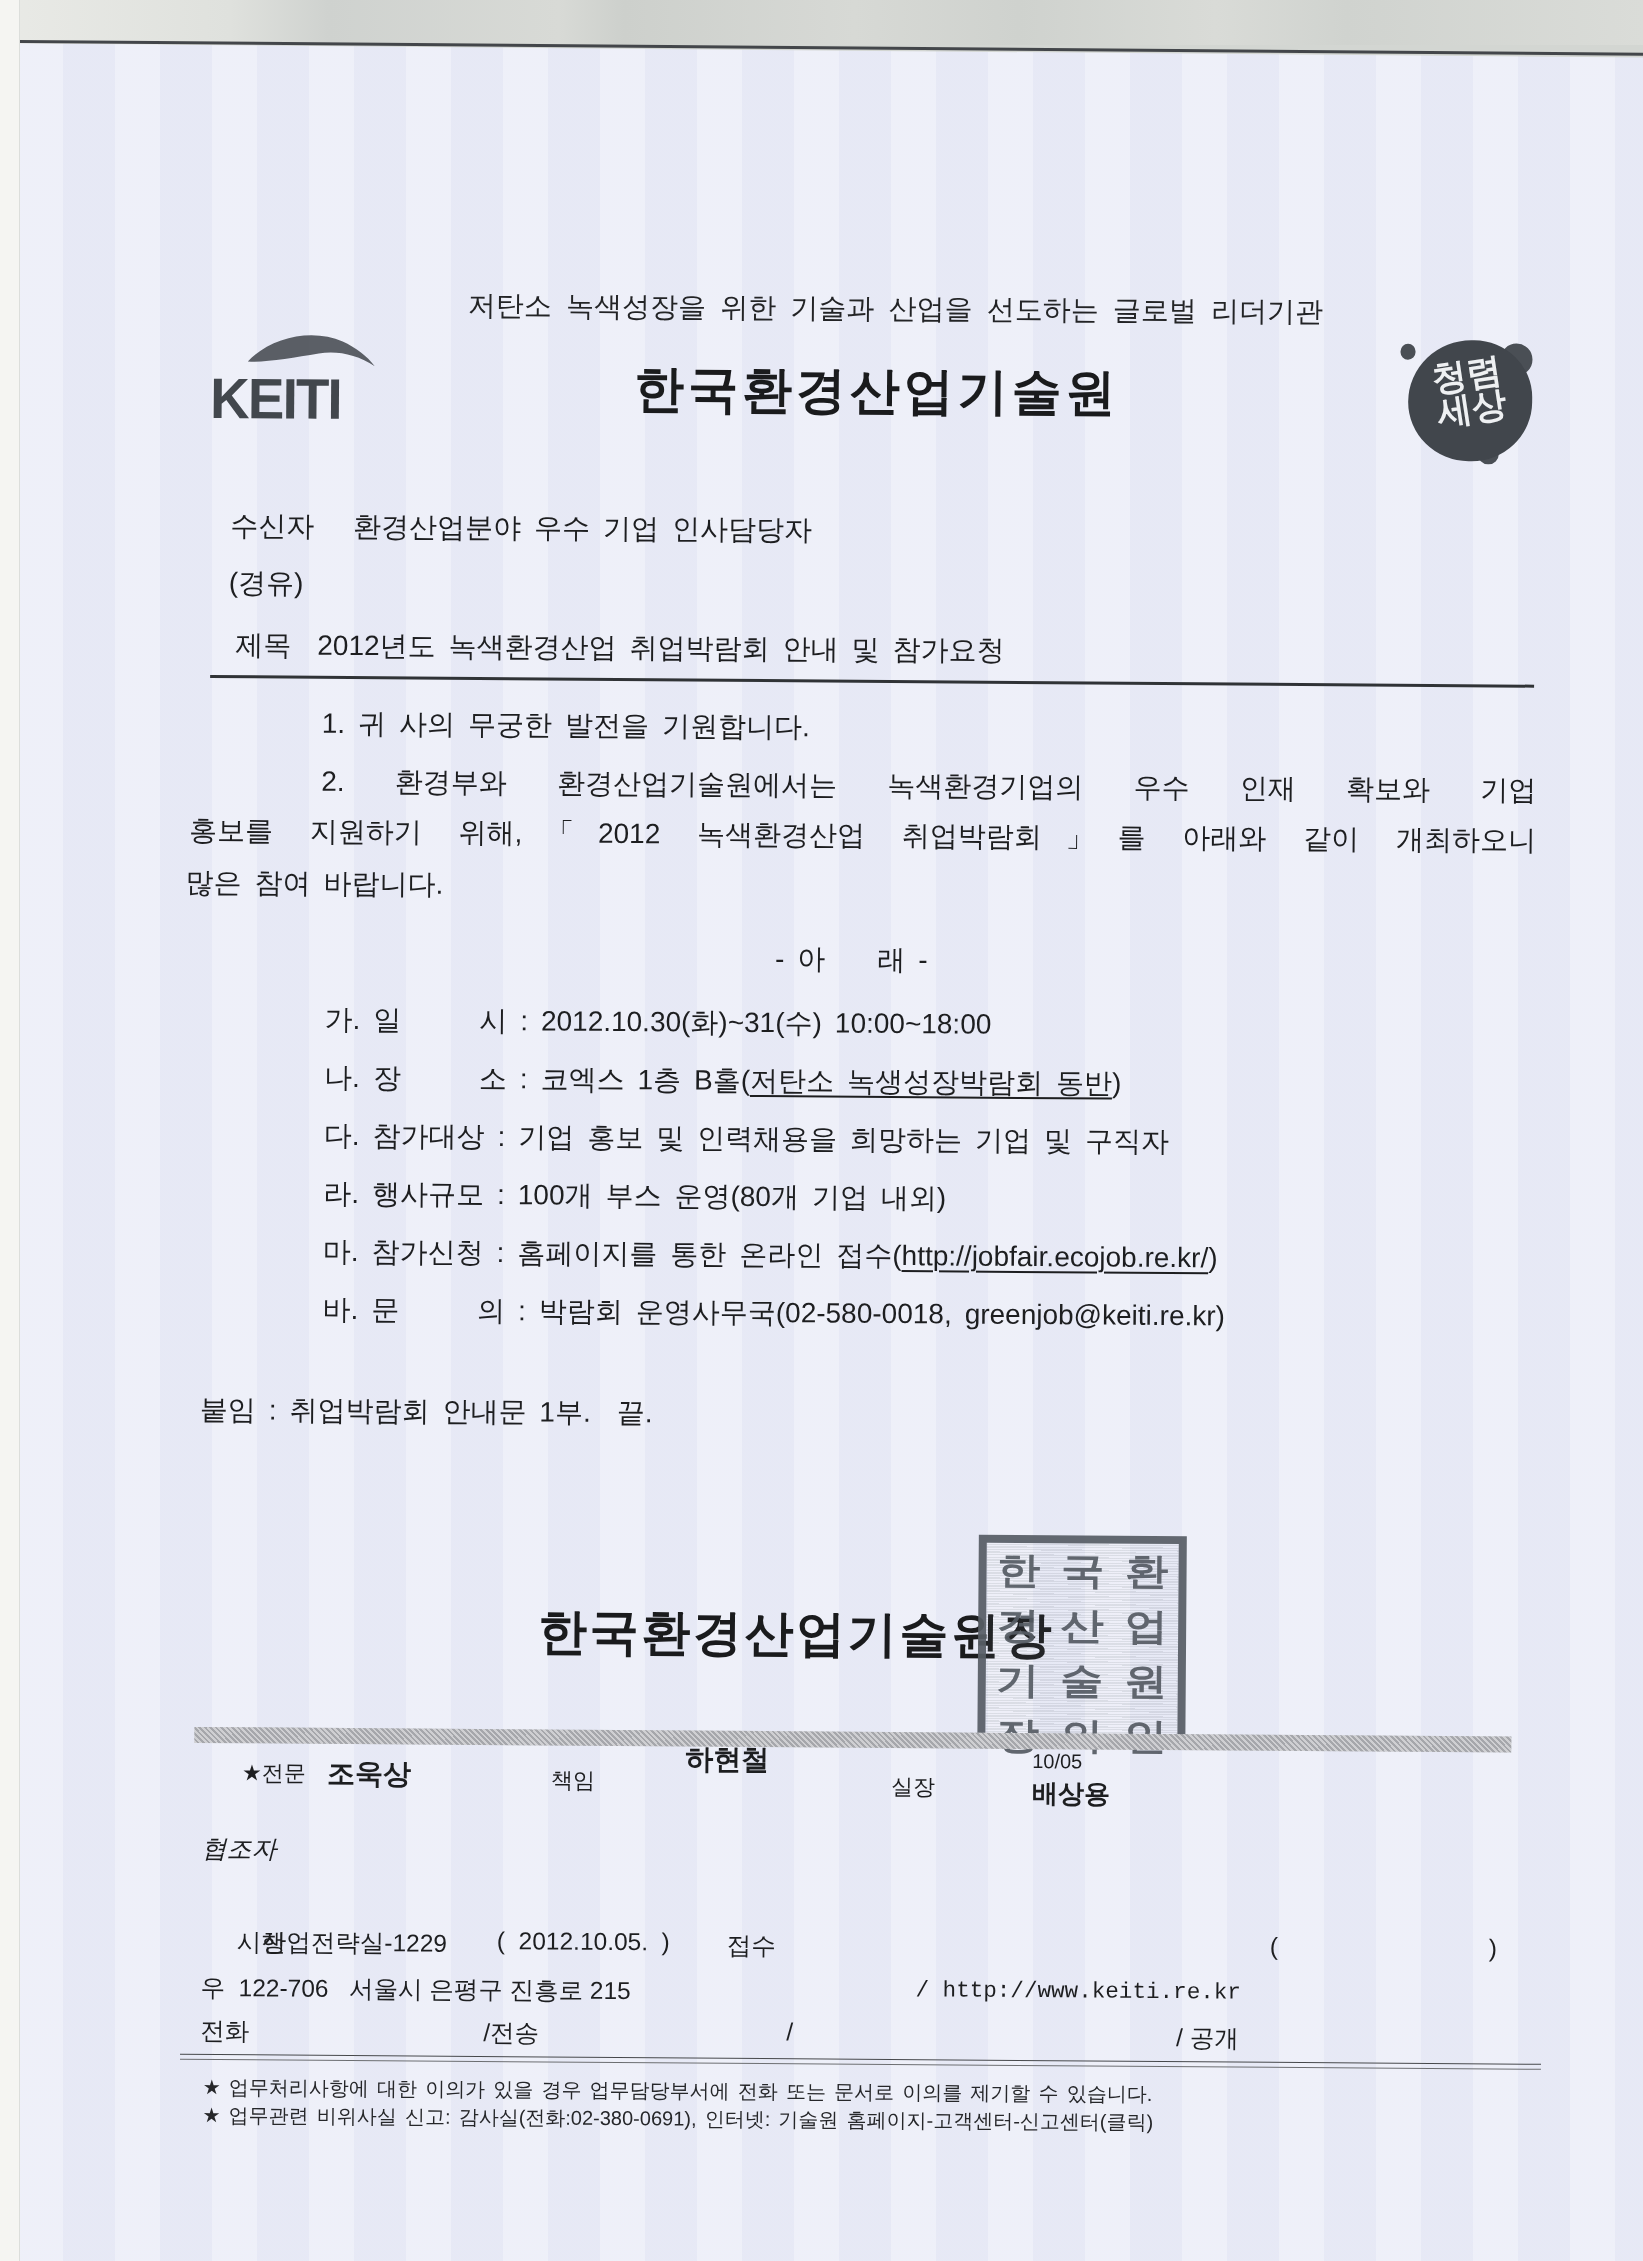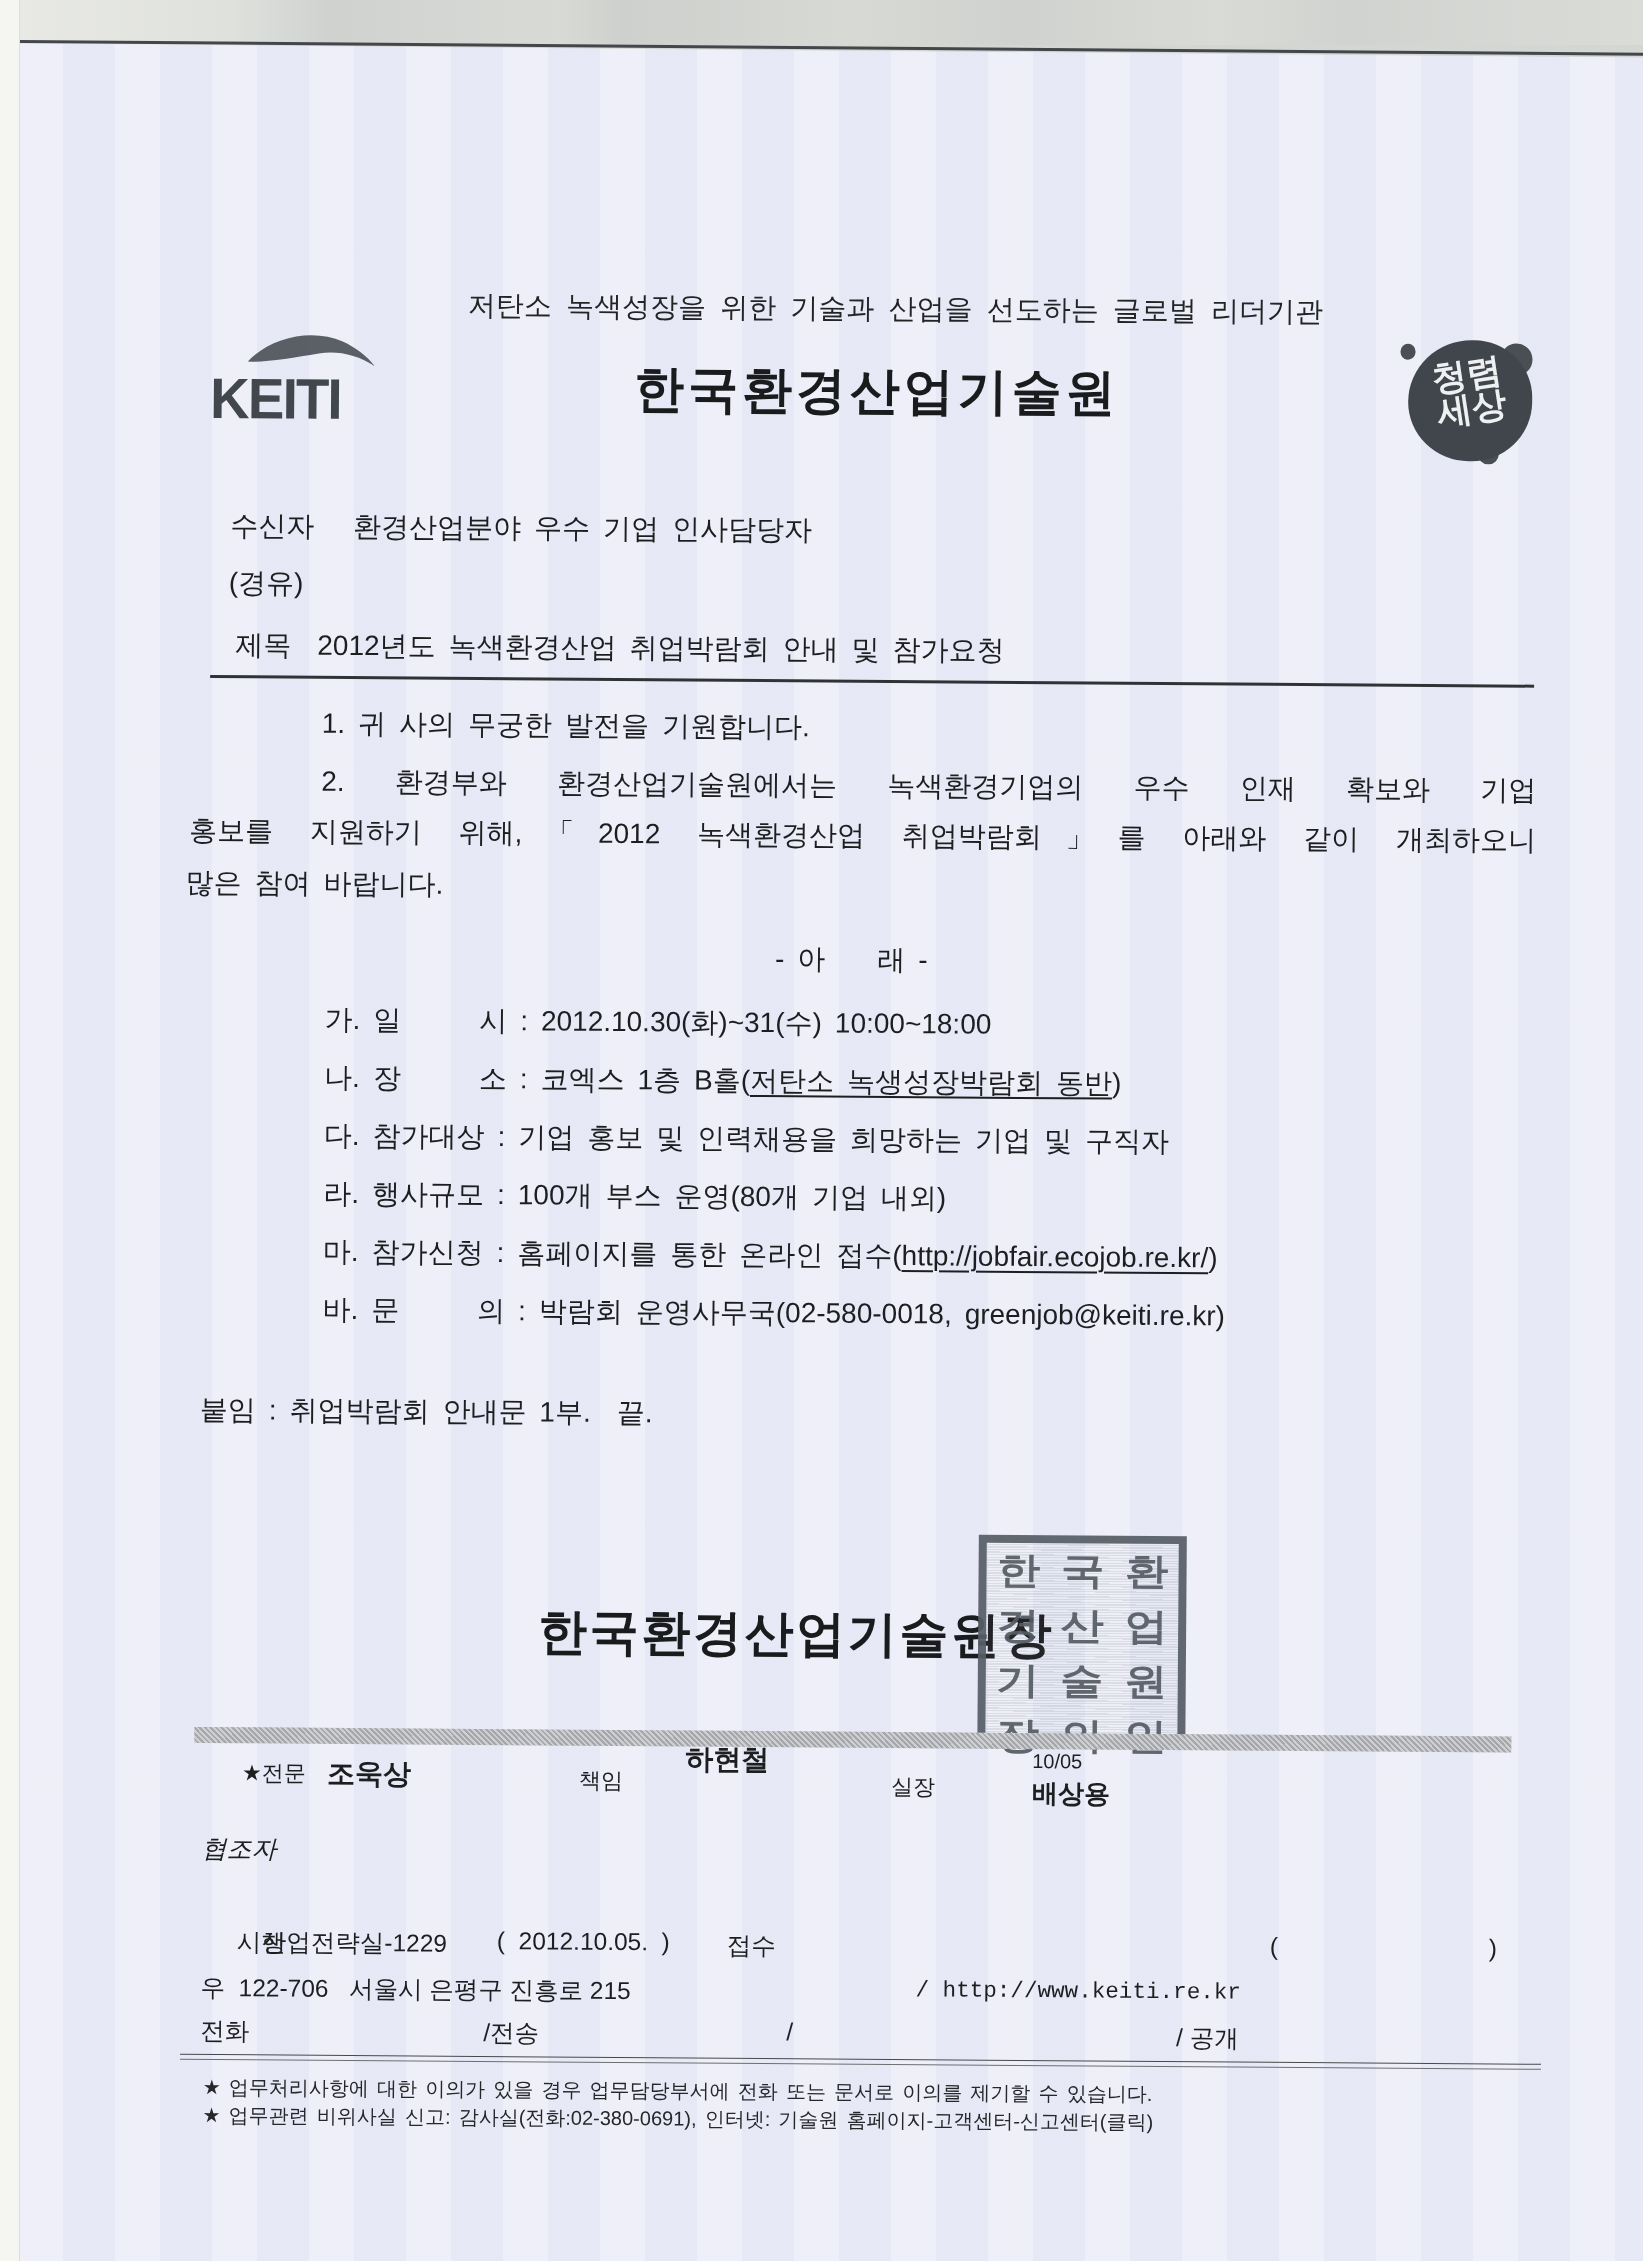--- a/index.html
+++ b/index.html
@@ -134,21 +134,21 @@
         <span>원</span>
         <span>장</span>
         <span>의</span>
         <span>인</span>
       </div>
     </div>
 
     <div class="gray-bar"></div>
     <div class="abs small" style="left:221px;top:1758px;margin-left:32px;">★전문</div>
     <div class="abs name" style="left:338px;top:1754px;">조욱상</div>
-    <div class="abs small" style="left:590px;top:1763px;">책임</div>
+    <div class="abs small" style="left:562px;top:1763px;">책임</div>
     <div class="abs name" style="left:696px;top:1737px;">하현철</div>
     <div class="abs small" style="left:902px;top:1767px;">실장</div>
     <div class="abs" style="left:1043px;top:1744px;font-size:20px;">10/05</div>
     <div class="abs name" style="left:1043px;top:1770px;font-size:26px;">배상용</div>
     <div class="abs" style="left:213px;top:1832px;font-size:25px;font-style:italic;">협조자</div>
 
     <div class="abs" style="left:213px;top:1925px;font-size:24.5px;margin-left:36px;">시행</div>
     <div class="abs" style="left:274px;top:1925px;font-size:24.5px;">산업전략실-1229</div>
     <div class="abs pre" style="left:509px;top:1925px;font-size:24.5px;">(  2012.10.05.  )</div>
     <div class="abs" style="left:739px;top:1925px;font-size:24.5px;">접수</div>

